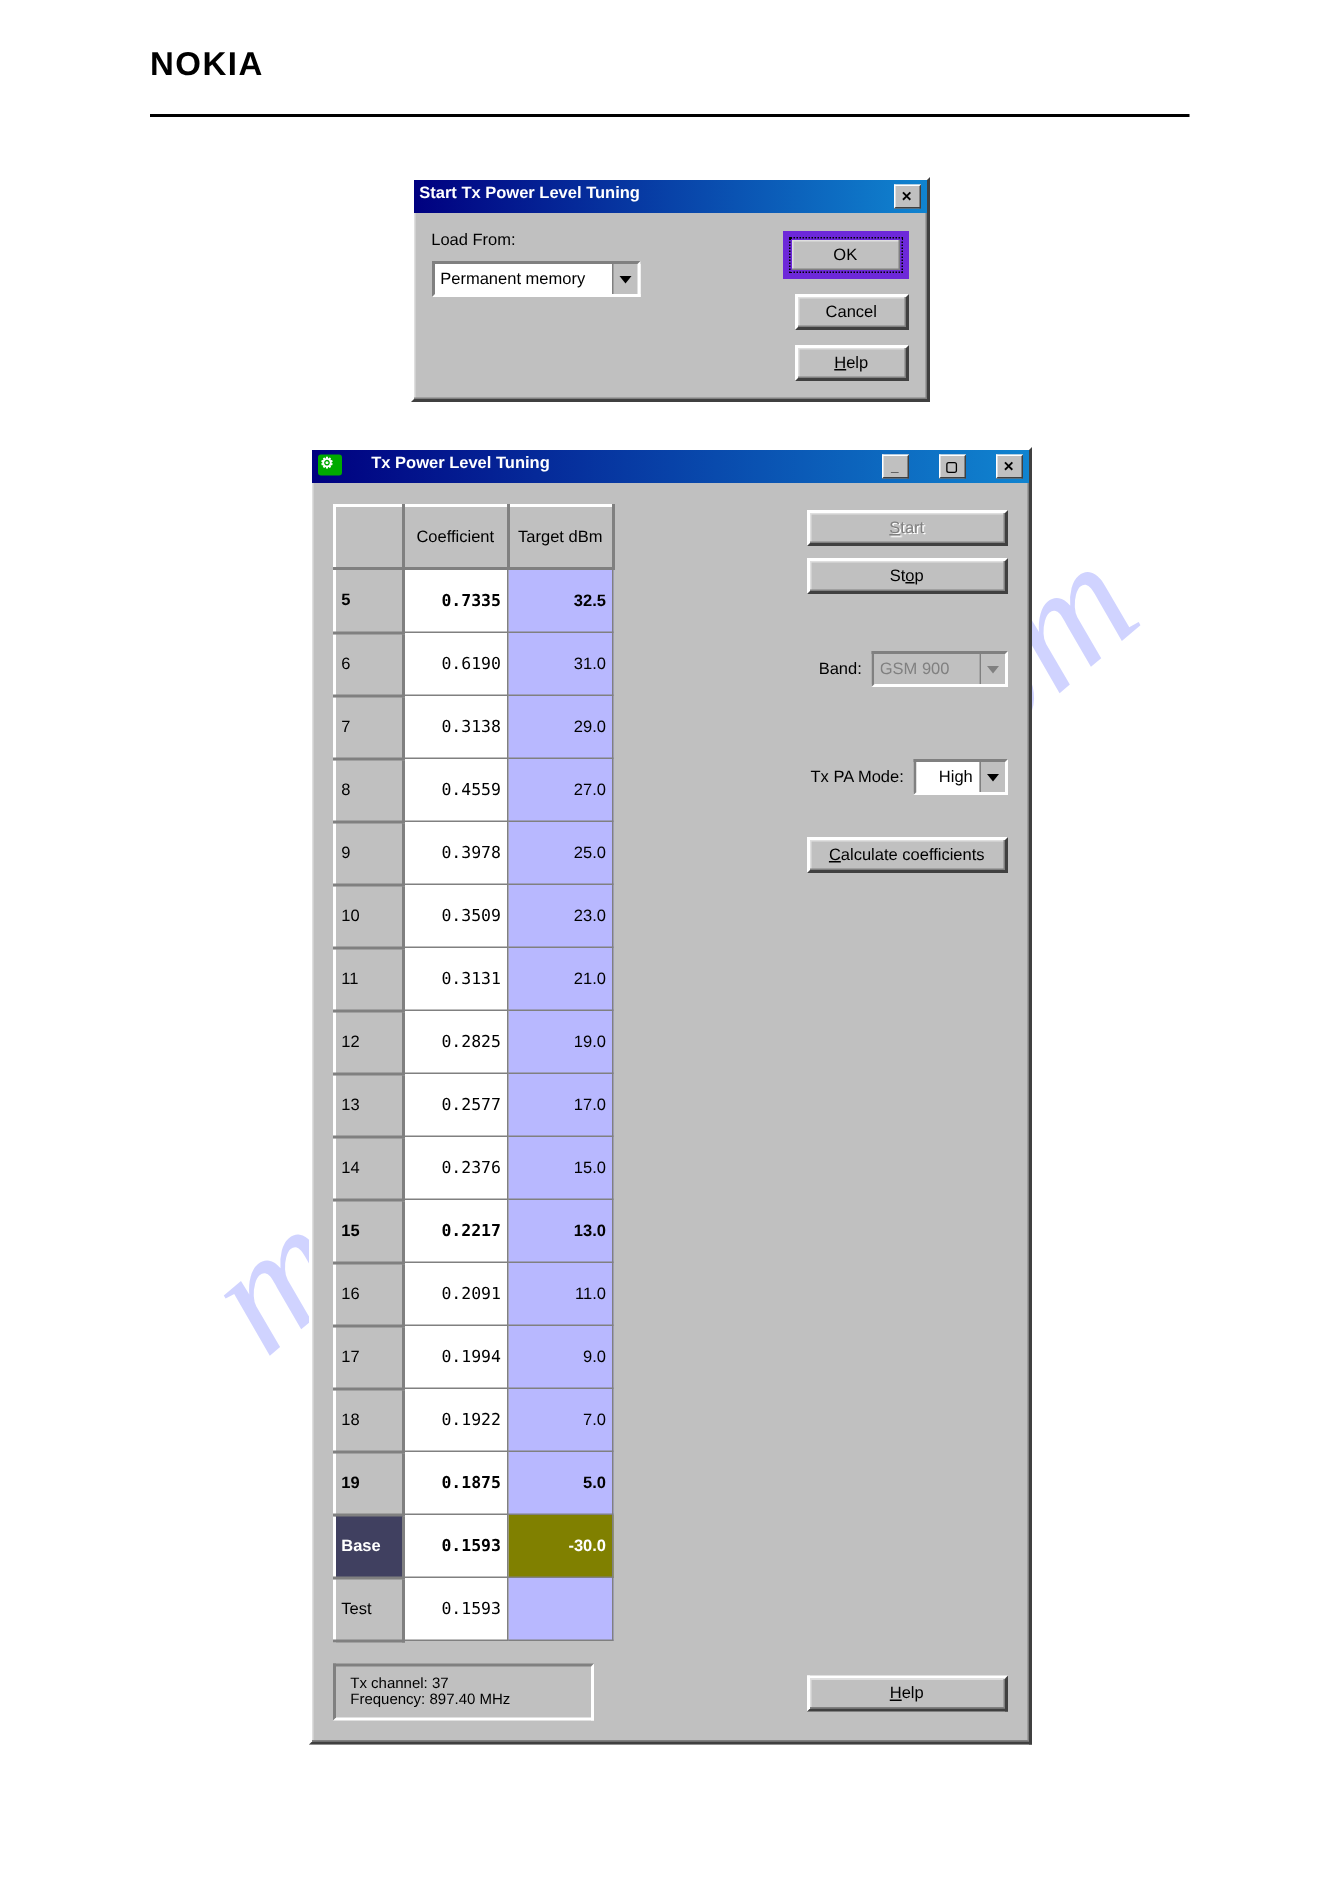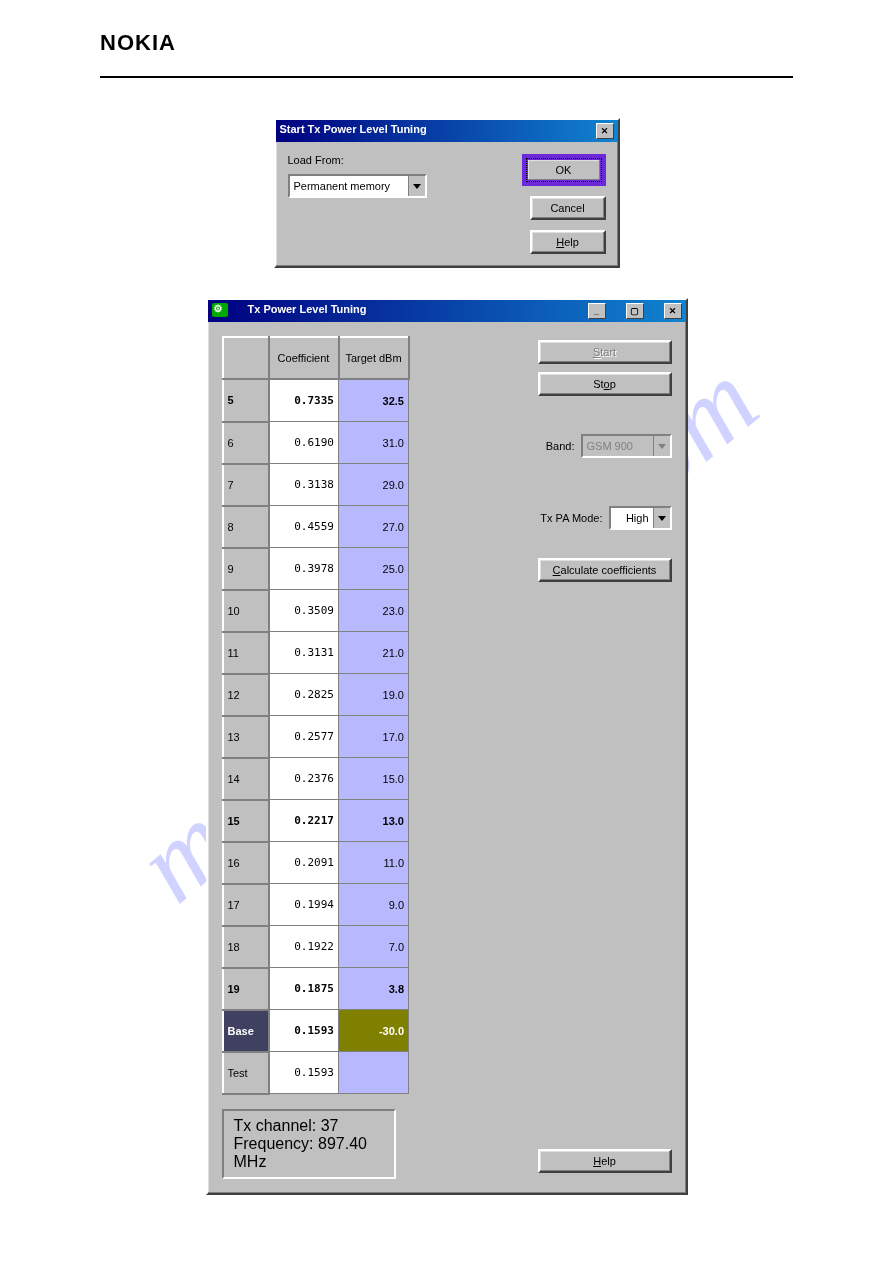--- a/index.html
+++ b/index.html
@@ -35,21 +35,21 @@
 .tbl td.lvl{background:#c0c0c0;border:2px solid;border-color:#fff #808080 #808080 #fff;text-align:left;font-weight:400;padding-left:4px}
 .tbl td.coef{font-family:monospace}
 .tbl td.tgt{background:#b8b8ff}
 .tbl tr.bold td,.tbl tr.bold td.lvl{font-weight:700}
 .tbl tr.base td.lvl{background:#404060;color:#fff;font-weight:700}
 .tbl tr.base td.tgt{background:#808000;color:#fff;font-weight:700}
 .tbl tr.base td.coef{font-weight:700}
 .tbl tr.test td.tgt{background:#b8b8ff}
 .rcol{flex:1;display:flex;flex-direction:column;gap:18px;align-items:flex-end;padding-top:4px}
 .rcol .field{display:flex;align-items:center;gap:6px;font-size:11px}
-.status{border:2px solid;border-color:#808080 #fff #fff #808080;padding:6px 10px;font-size:16px;width:150px;margin-top:14px}
+.status{border:2px solid;border-color:#808080 #fff #fff #808080;padding:6px 10px;font-size:10px;width:150px;margin-top:14px}
 .appicon{width:16px;height:14px;background:#0a0;border-radius:2px;display:inline-block;position:relative}
 .appicon::after{content:"⚙";position:absolute;font-size:10px;left:2px;top:0;color:#fff}
 .seg-u{text-decoration:underline}
 </style>
 </head>
 <body>
 <div class="page">
 <div class="logo">NOKIA</div>
 <hr class="hr">
 
@@ -165,21 +165,21 @@
                 <td class="tgt">9.0</td>
               </tr>
         <tr>
                 <td class="lvl">18</td>
                 <td class="coef">0.1922</td>
                 <td class="tgt">7.0</td>
               </tr>
         <tr class="bold">
                 <td class="lvl">19</td>
                 <td class="coef">0.1875</td>
-                <td class="tgt">3.8</td>
+                <td class="tgt">5.0</td>
               </tr>
         <tr class="base">
                 <td class="lvl">Base</td>
                 <td class="coef">0.1593</td>
                 <td class="tgt">-30.0</td>
               </tr>
         <tr class="test">
                 <td class="lvl">Test</td>
                 <td class="coef">0.1593</td>
                 <td class="tgt"></td>

